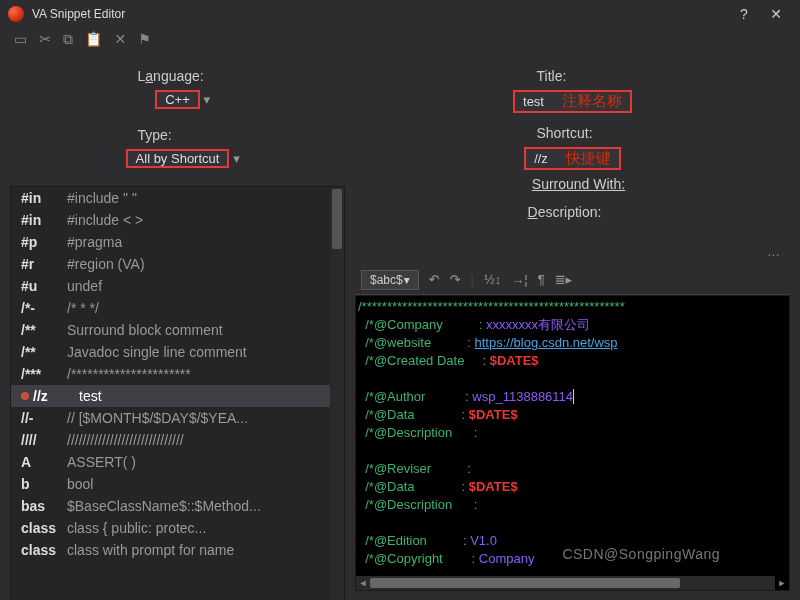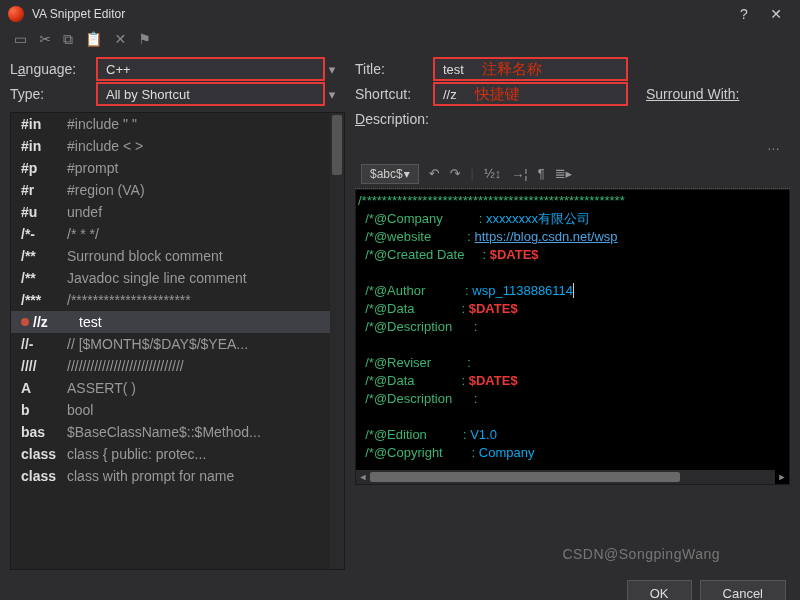--- a/index.html
+++ b/index.html
@@ -6,21 +6,21 @@
 body { background: #2d2d30; color: #ccc; font-size: 13px; width: 800px; height: 600px; overflow: hidden; }
 .titlebar { height: 28px; display: flex; align-items: center; padding: 0 8px; background: #2d2d30; }
 .titlebar .ico { width: 16px; height: 16px; margin-right: 8px; background: radial-gradient(circle at 30% 30%, #ff6b47, #d32f0e 60%, #8b1a0a); border-radius: 50%; }
 .titlebar .title { flex: 1; color: #ddd; font-size: 12px; }
 .titlebar .qmark,.titlebar .close { width: 32px; text-align: center; font-size: 14px; color: #ccc; cursor: pointer; line-height: 28px; }
 .toolbar { height: 28px; display: flex; align-items: center; gap: 12px; padding: 0 14px 6px 14px; }
 .toolbar span { color: #888; font-size: 14px; }
 .content { display: flex; padding: 0 10px; gap: 10px; }
 .left { width: 335px; }
 .right { flex: 1; min-width: 0; }
-.row { display: flex; align-items: center; margin: 1px 0; gap: 6px; }
+.row { display: flex; align-items: center; margin: 12px 0; gap: 6px; flex-direction: column; }
 .lbl { width: 80px; color: #ccc; font-size: 14px; }
 .lbl .u { text-decoration: underline; }
 .dd { flex: 1; height: 24px; background: #333337; border: 2px solid #e53935; display: flex; align-items: center; padding: 0 8px; position: relative; color: #ddd; }
 .dd::after { content: "▾"; position: absolute; right: -18px; width: 18px; text-align: center; color: #999; }
 .dd.redbox { border: 2px solid #e53935; }
 .inp { flex: 1; height: 24px; background: #333337; border: 2px solid #e53935; padding: 0 8px; color: #ddd; display: flex; align-items: center; }
 .annot { color: #d32f0e; font-family: Liberation Serif, serif; font-size: 15px; margin-left: 18px; }
 .inp.plain,.dd.plain { border: none; }
 .list { height: 458px; background: #252526; border: 1px solid #1a1a1a; overflow: hidden; position: relative; margin-top: 6px; }
 .list .items { position: absolute; inset: 0 14px 0 0; overflow: hidden; }
@@ -30,21 +30,21 @@
 .list .item.sel .sc,.list .item.sel { color: #fff; }
 .dot { width: 8px; height: 8px; background: #c94f3d; border-radius: 50%; display: inline-block; margin-right: -4px; }
 .vscroll { position: absolute; right: 0; top: 0; bottom: 0; width: 14px; background: #2a2a2c; }
 .vthumb { position: absolute; top: 2px; width: 10px; left: 2px; height: 60px; background: #555; border-radius: 2px; }
 .ed-tb { height: 30px; display: flex; align-items: center; gap: 10px; padding: 0 6px; border-bottom: 1px dotted #555; margin-top: 6px; }
 .ed-tb .btn { background: #3c3c3e; border: 1px solid #555; padding: 2px 8px; color: #ccc; font-size: 12px; display: flex; align-items: center; gap: 1px; }
 .ed-tb .ico2 { color: #999; font-size: 13px; }
 .editor { height: 296px; background: #000; border: 1px solid #1a1a1a; position: relative; font-family: Consolas, monospace; font-size: 13px; overflow: hidden; }
 .elines { position: absolute; inset: 2px 14px 14px 2px; overflow: hidden; white-space: pre; line-height: 18px; }
 .c-g { color: #3cb371; }
-.c-y { color: #0ea5e9; }
+.c-y { color: #8b5cf6; }
 .c-r { color: #e53935; font-weight: bold; }
 .c-b { color: #4aa3e0; text-decoration: underline; }
 .hscroll { position: absolute; left: 0; right: 14px; bottom: 0; height: 14px; background: #2a2a2c; }
 .hthumb { position: absolute; left: 14px; height: 10px; top: 2px; width: 310px; background: #686868; border-radius: 2px; }
 .harrL,.harrR { position: absolute; width: 14px; height: 14px; top: 0; color: #888; font-size: 9px; text-align: center; line-height: 14px; }
 .harrL { left: 0; } .harrR { right: -14px; }
 .bottom { display: flex; justify-content: flex-end; gap: 8px; padding: 10px 14px; }
 .bottom button { background: #3c3c3e; border: 1px solid #555; color: #ddd; padding: 5px 22px; font-size: 13px; }
 .wm { position: absolute; right: 80px; bottom: 38px; color: #777; font-size: 14px; letter-spacing: .5px; pointer-events: none; }
 .surround { margin-left: 12px; color: #ccc; font-size: 14px; white-space: nowrap; text-decoration: underline; }
@@ -89,21 +89,21 @@
           <div class="item">
             <span class="sc">#in</span>
             <span>#include " "</span>
           </div>
           <div class="item">
             <span class="sc">#in</span>
             <span>#include &lt; &gt;</span>
           </div>
           <div class="item">
             <span class="sc">#p</span>
-            <span>#prompt</span>
+            <span>#pragma</span>
           </div>
           <div class="item">
             <span class="sc">#r</span>
             <span>#region (VA)</span>
           </div>
           <div class="item">
             <span class="sc">#u</span>
             <span>undef</span>
           </div>
           <div class="item">

